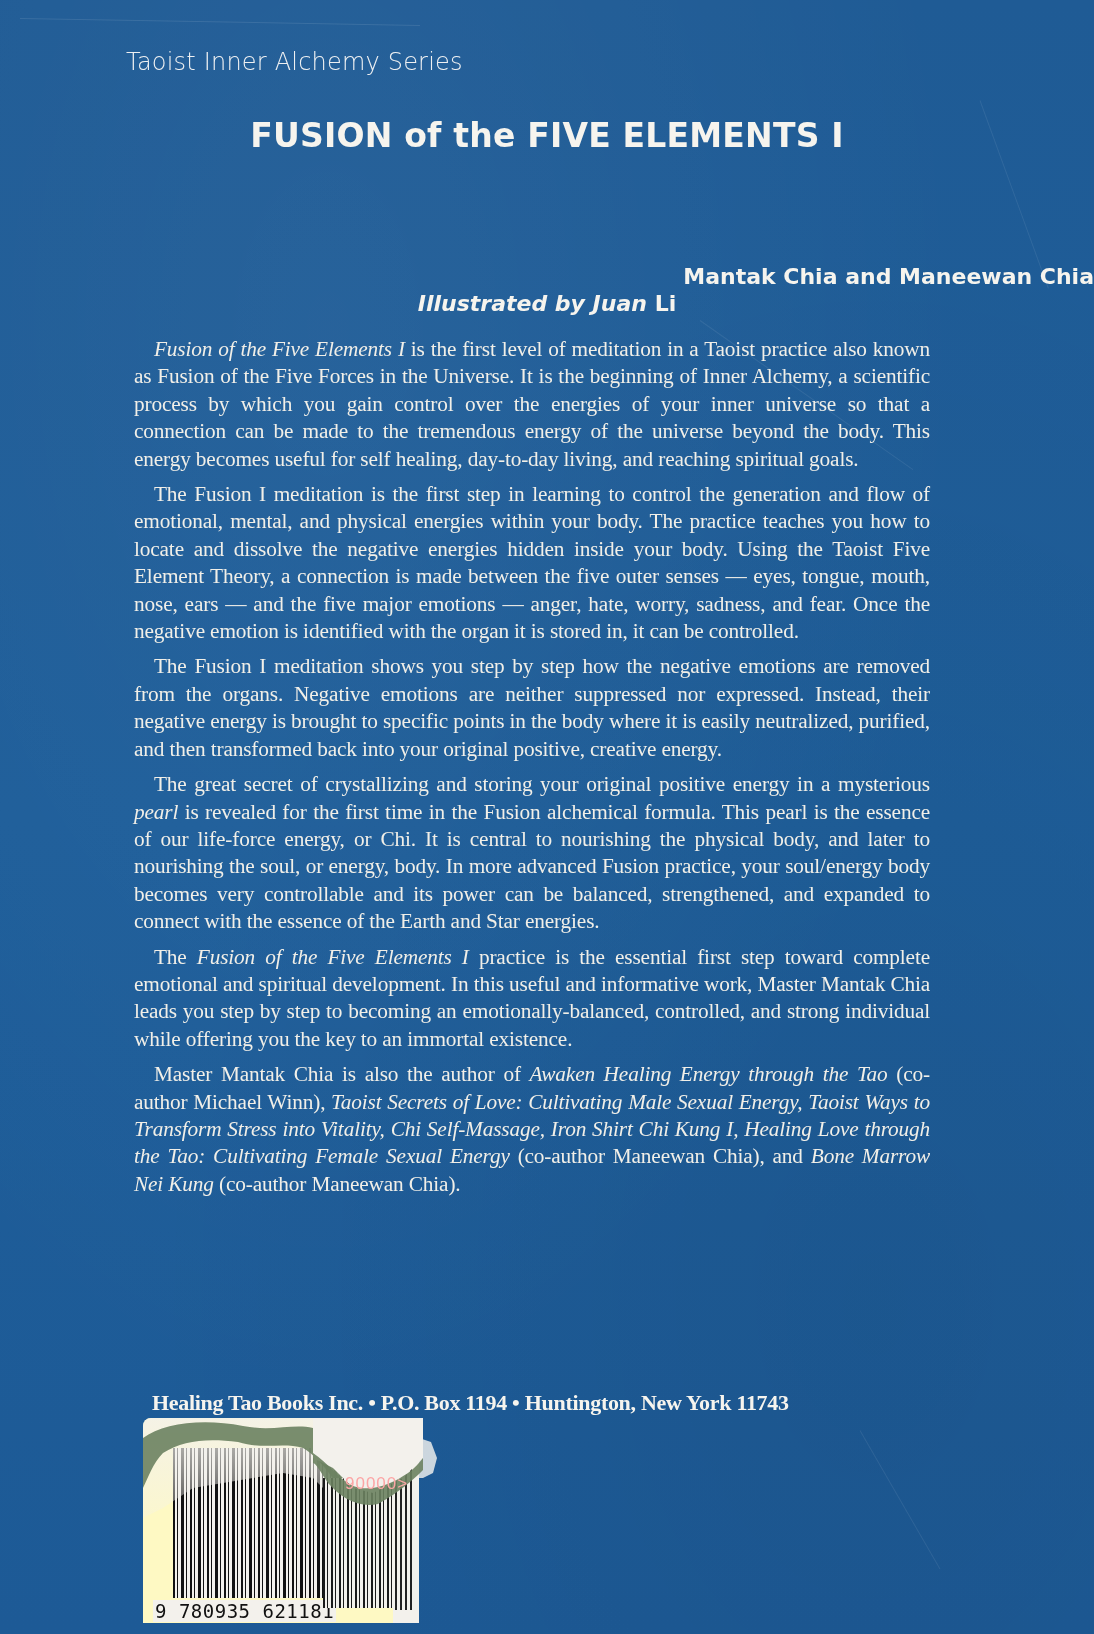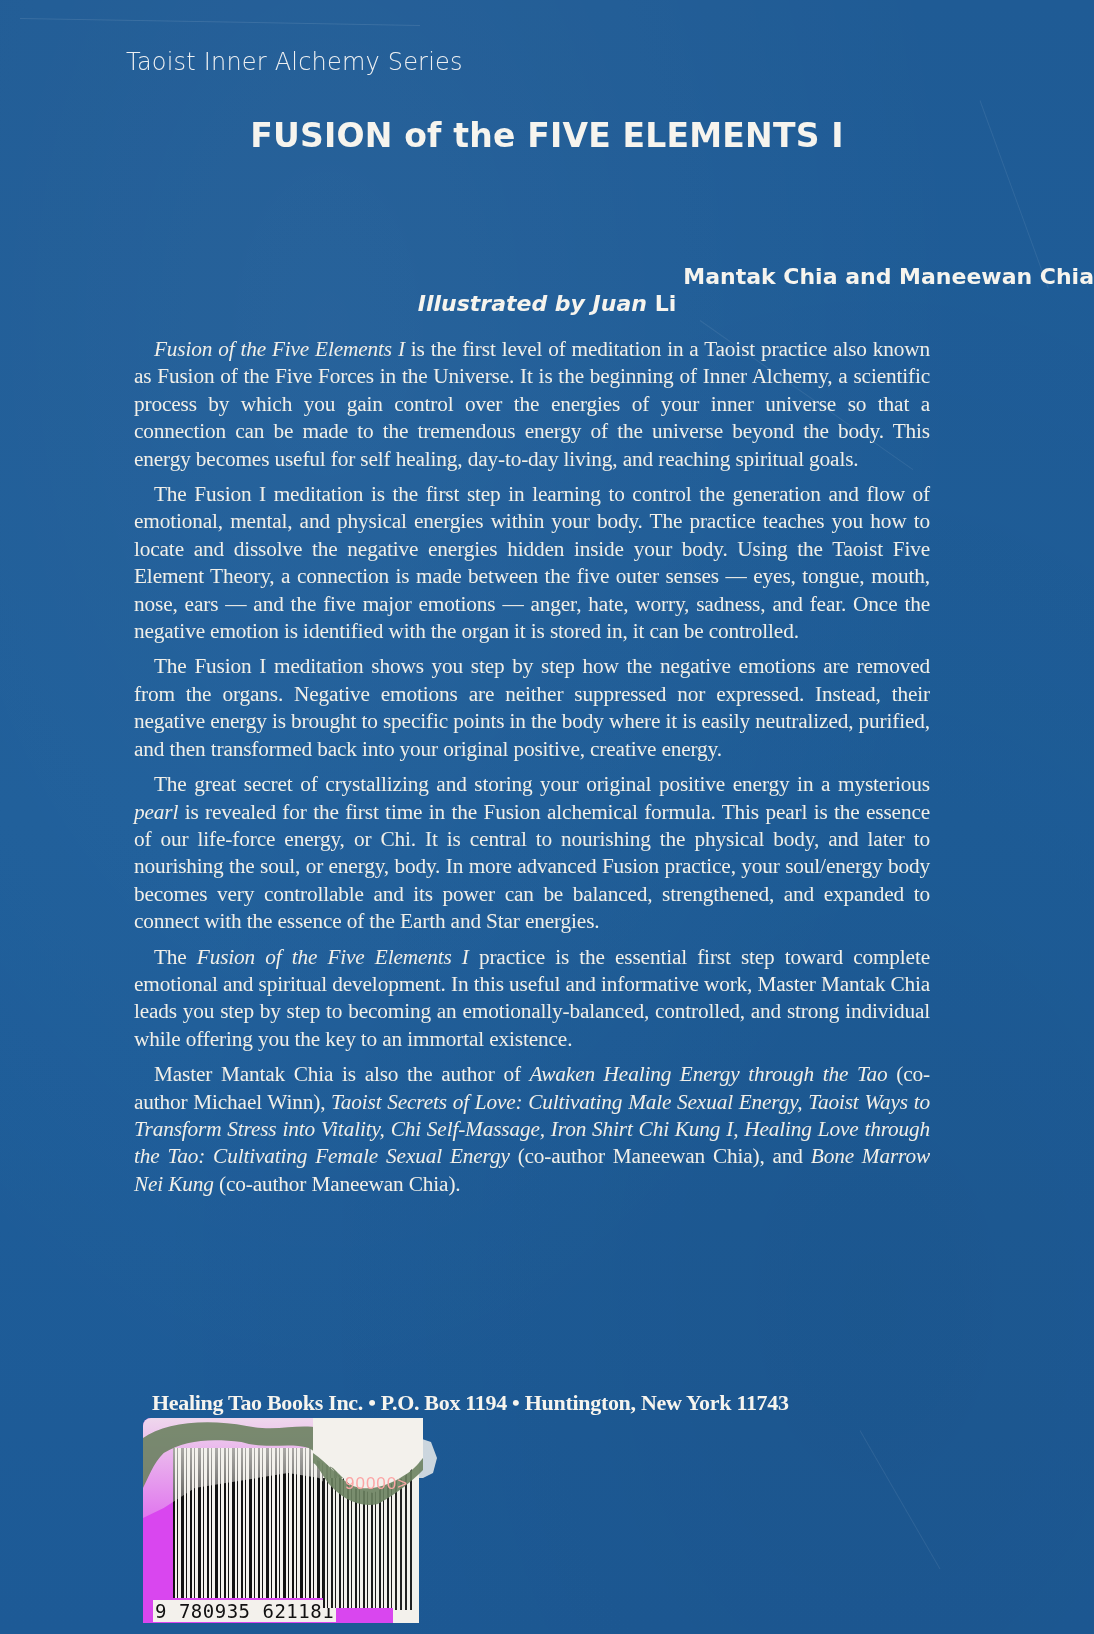--- a/index.html
+++ b/index.html
@@ -67,24 +67,23 @@
   .publisher {
     position: absolute; left: 152px; top: 1370px;
     font-family: "Liberation Serif", serif;
     font-size: 22px; font-weight: bold;
     color: #f6f4ee; letter-spacing: -0.3px; margin-top: 20px;
   }
 
   .barcode {
     position: absolute; left: 143px; top: 1418px;
     width: 250px; height: 205px;
-    background: #d946ef;
+    background: #fef9c3;
     border-radius: 8px 0 0 0;
     overflow: hidden;
-    padding-left: 9px;
   }
   .bars {
     position: absolute; left: 30px; top: 30px; width: 196px; height: 150px;
     background: repeating-linear-gradient(90deg,
       #111 0px, #111 2px, #f3f1ec 2px, #f3f1ec 4px,
       #111 4px, #111 5px, #f3f1ec 5px, #f3f1ec 8px,
       #111 8px, #111 11px, #f3f1ec 11px, #f3f1ec 13px,
       #111 13px, #111 14px, #f3f1ec 14px, #f3f1ec 17px);
   }
   .stain {

